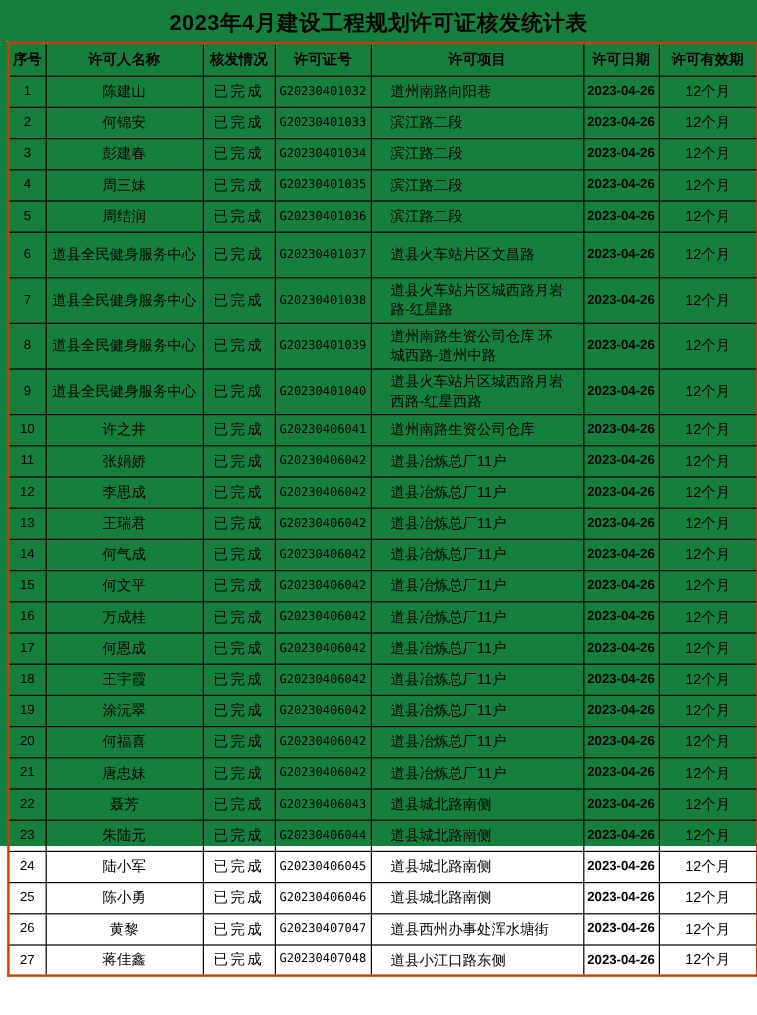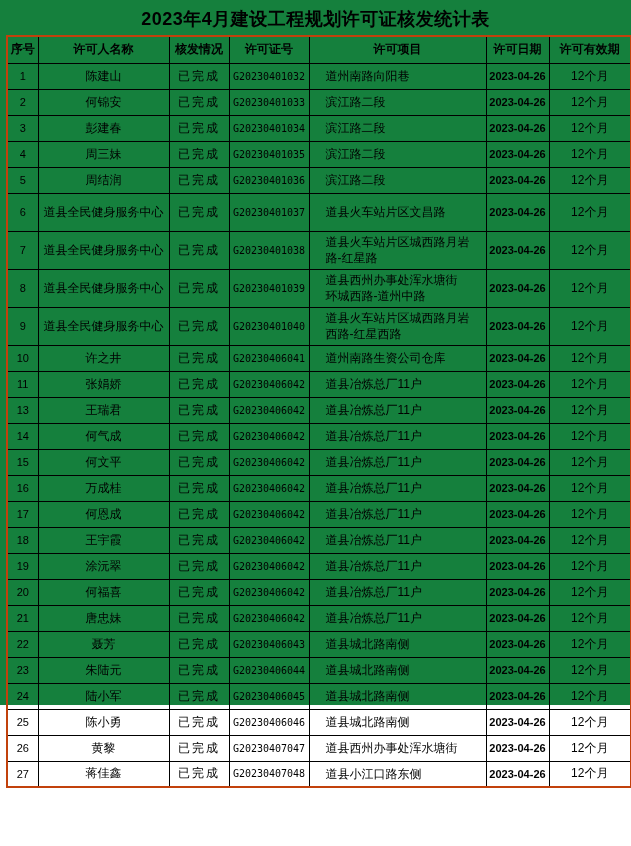--- a/index.html
+++ b/index.html
@@ -187,21 +187,21 @@
           <td class="cell-license-no">G20230401038</td>
           <td class="cell-project">道县火车站片区城西路月岩路-红星路</td>
           <td class="cell-date">2023-04-26</td>
           <td class="cell-validity">12个月</td>
         </tr>
         <tr class="tall">
           <td class="cell-no">8</td>
           <td class="cell-name">道县全民健身服务中心</td>
           <td class="cell-status">已完成</td>
           <td class="cell-license-no">G20230401039</td>
-          <td class="cell-project">道县西州办事处浑水塘街 环城西路-道州中路</td>
+          <td class="cell-project">道州南路生资公司仓库 环城西路-道州中路</td>
           <td class="cell-date">2023-04-26</td>
           <td class="cell-validity">12个月</td>
         </tr>
         <tr class="tall">
           <td class="cell-no">9</td>
           <td class="cell-name">道县全民健身服务中心</td>
           <td class="cell-status">已完成</td>
           <td class="cell-license-no">G20230401040</td>
           <td class="cell-project">道县火车站片区城西路月岩西路-红星西路</td>
           <td class="cell-date">2023-04-26</td>
@@ -219,20 +219,29 @@
         <tr>
           <td class="cell-no">11</td>
           <td class="cell-name">张娟娇</td>
           <td class="cell-status">已完成</td>
           <td class="cell-license-no">G20230406042</td>
           <td class="cell-project">道县冶炼总厂11户</td>
           <td class="cell-date">2023-04-26</td>
           <td class="cell-validity">12个月</td>
         </tr>
         <tr>
+          <td class="cell-no">12</td>
+          <td class="cell-name">李思成</td>
+          <td class="cell-status">已完成</td>
+          <td class="cell-license-no">G20230406042</td>
+          <td class="cell-project">道县冶炼总厂11户</td>
+          <td class="cell-date">2023-04-26</td>
+          <td class="cell-validity">12个月</td>
+        </tr>
+        <tr>
           <td class="cell-no">13</td>
           <td class="cell-name">王瑞君</td>
           <td class="cell-status">已完成</td>
           <td class="cell-license-no">G20230406042</td>
           <td class="cell-project">道县冶炼总厂11户</td>
           <td class="cell-date">2023-04-26</td>
           <td class="cell-validity">12个月</td>
         </tr>
         <tr>
           <td class="cell-no">14</td>

